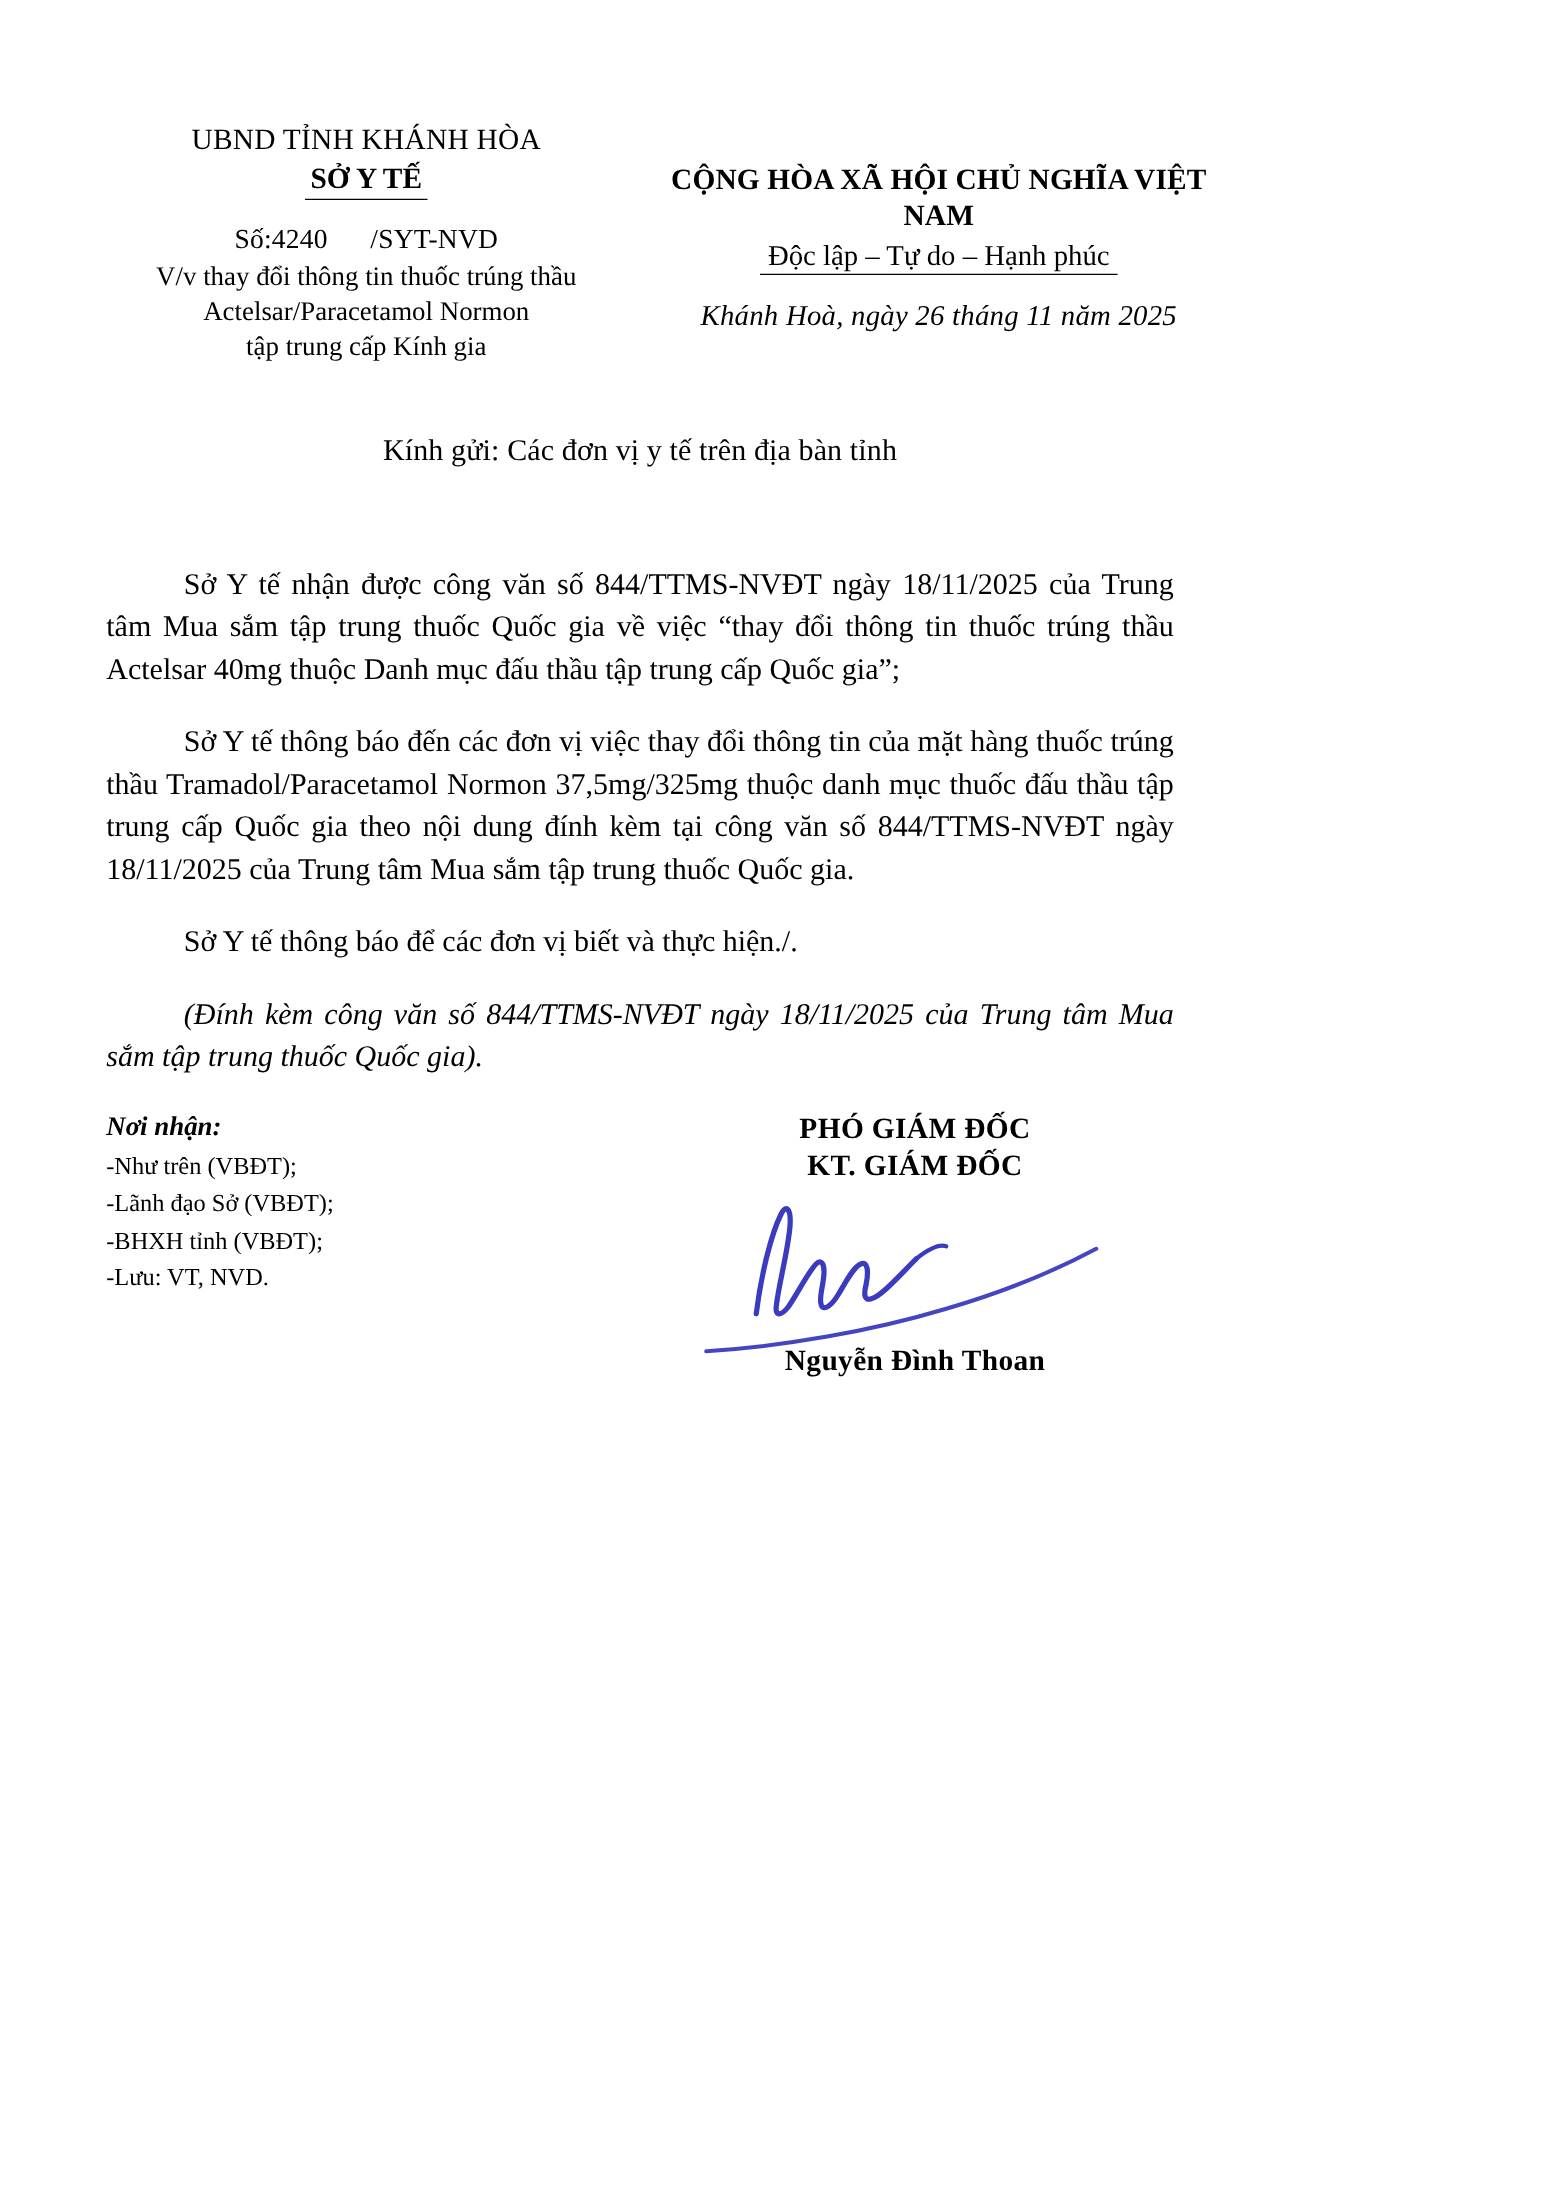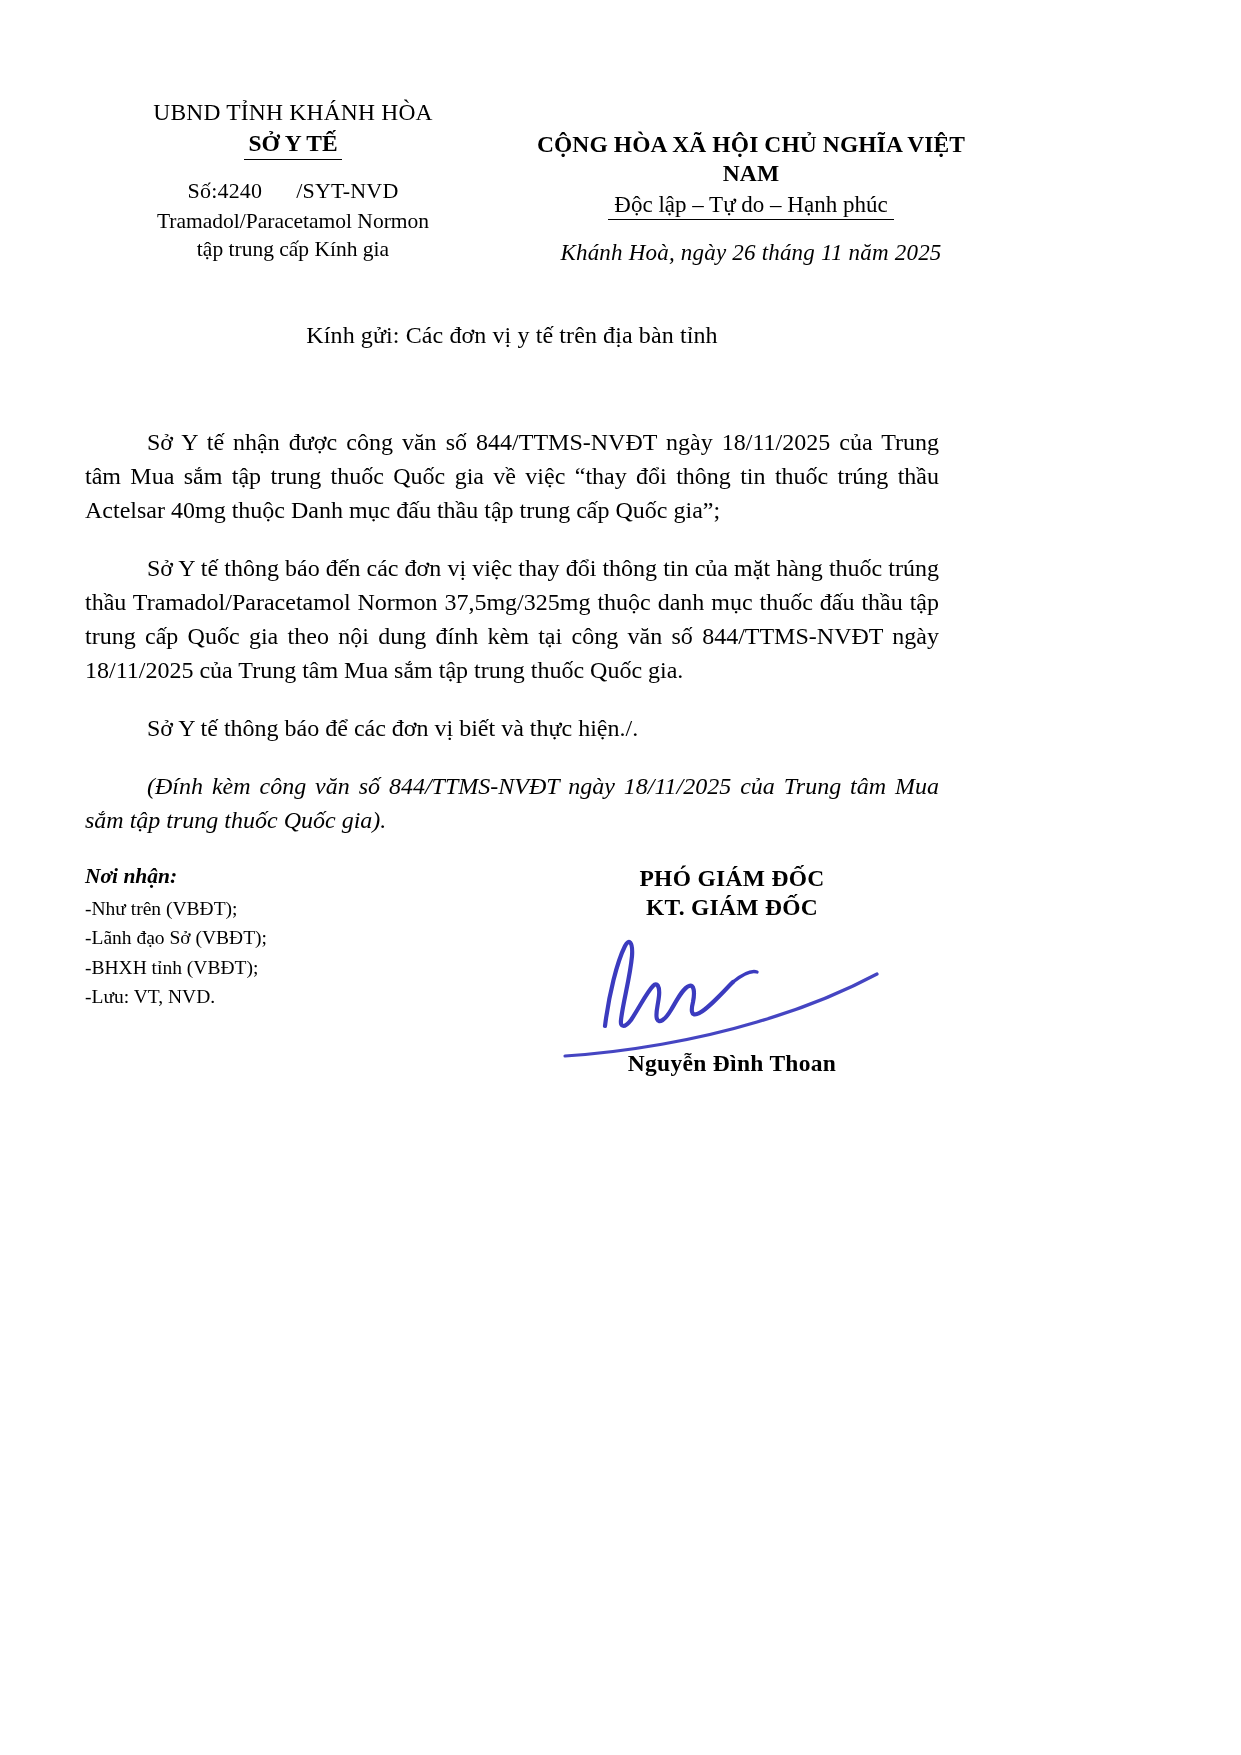--- a/index.html
+++ b/index.html
@@ -171,21 +171,22 @@
 <div class="page">
 
   <div class="header">
     <div class="header-left">
       <div class="org-name">UBND TỈNH KHÁNH HÒA</div>
       <div class="org-dept">SỞ Y TẾ</div>
       <div class="doc-number">
         <span>Số:4240</span><span class="num-gap"></span><span>/SYT-NVD</span>
       </div>
       <div class="subject">
-        <div>Tramadol/Paracetamol Normon</div>
+        <div>V/v thay đổi thông tin thuốc trúng thầu</div>
+        <div>Actelsar/Paracetamol Normon</div>
         <div>tập trung cấp Kính gia</div>
       </div>
     </div>
 
     <div class="header-right">
       <div class="nation">CỘNG HÒA XÃ HỘI CHỦ NGHĨA VIỆT NAM</div>
       <div class="motto">Độc lập – Tự do – Hạnh phúc</div>
       <div class="place-date">Khánh Hoà, ngày 26 tháng  11  năm 2025</div>
     </div>
   </div>

